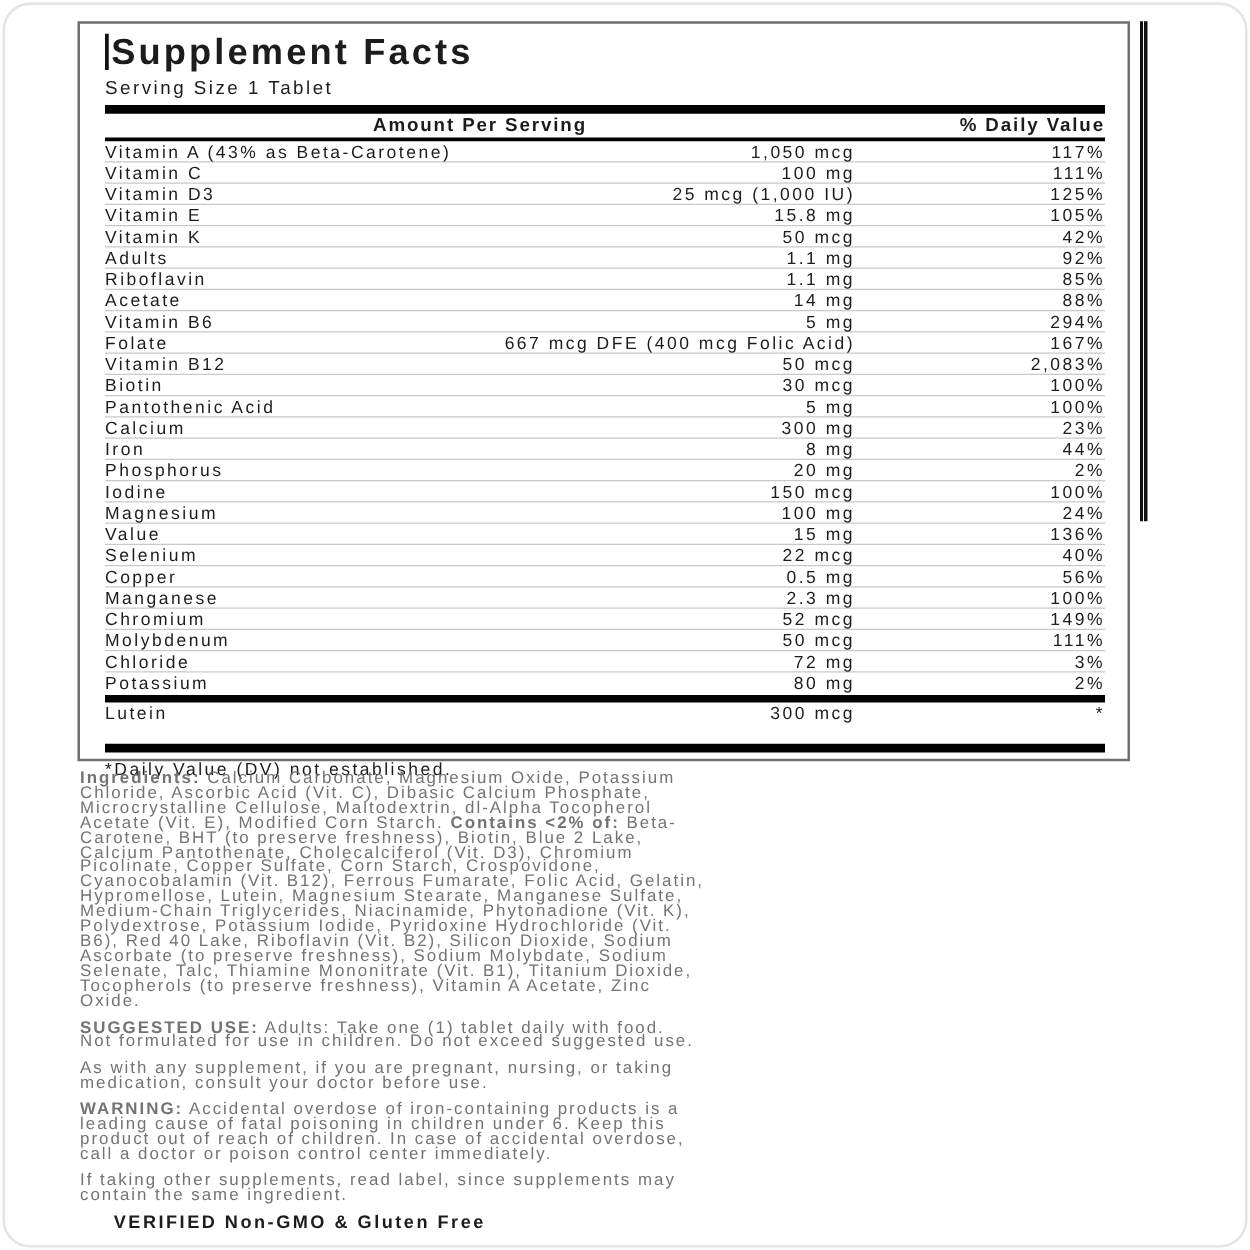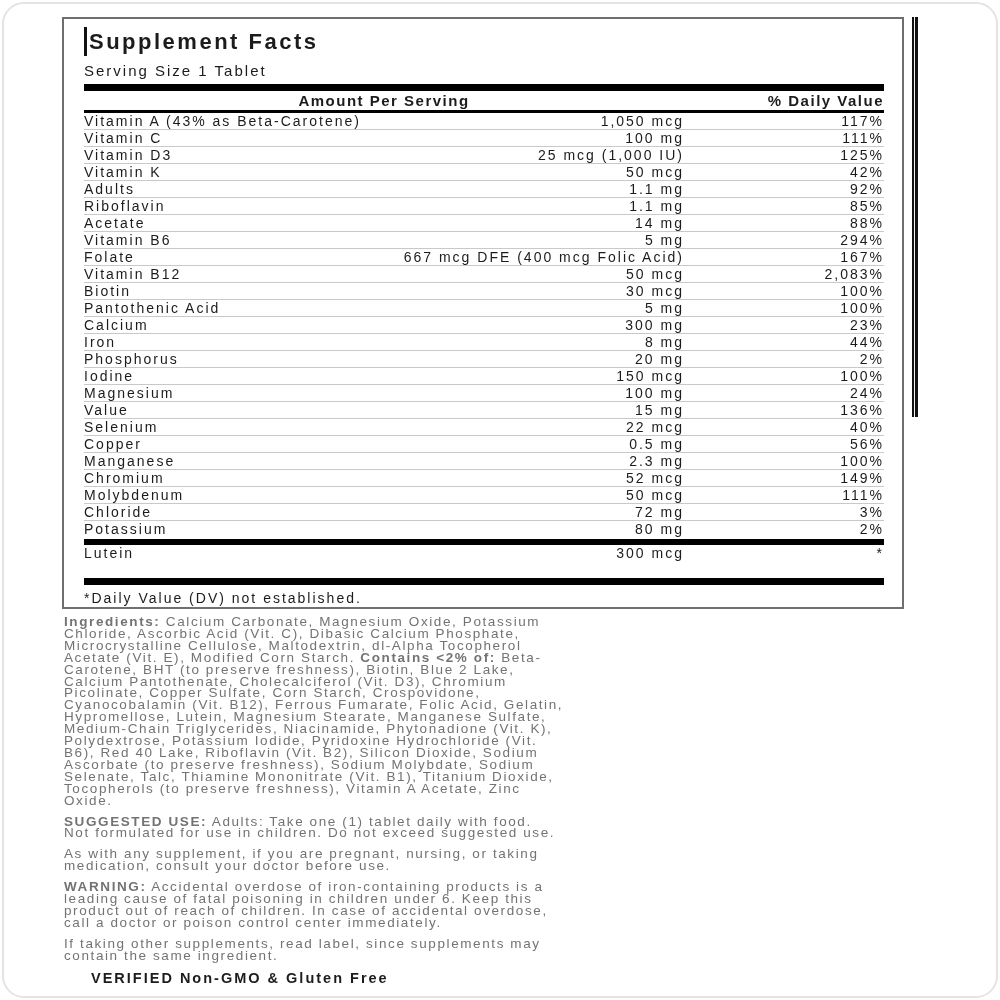--- a/index.html
+++ b/index.html
@@ -10,21 +10,21 @@
   .frame{position:absolute;inset:2px;border:2px solid #e4e4e4;border-radius:22px;pointer-events:none;}
 
   
   .panel{
     position:absolute;left:62px;top:17px;width:842px;height:592px;
     border:2px solid #6f6f6f;box-sizing:border-box;
     padding:6px 18px 0 20px;background:#fff;
   }
   .title-row{display:flex;align-items:flex-start;margin-top:2px;}
   .cursor{width:3px;height:29px;background:#111;margin-right:2px;}
-  .title{font-size:22px;font-weight:700;letter-spacing:2.5px;line-height:30px;margin:0;}
+  .title{font-size:29px;font-weight:700;letter-spacing:2.5px;line-height:30px;margin:0;}
   .serving{font-size:15px;letter-spacing:2px;line-height:18px;margin-top:5px;}
   .bar{background:#000;}
   .bar.thick{height:7px;margin-top:4px;}
   .bar.mid{height:3px;}
   .bar.sep-top{height:6px;margin-top:2px;}
   .bar.sep-bot{height:7px;margin-top:1px;}
   .hdr{display:flex;height:19px;align-items:center;font-weight:700;font-size:15px;letter-spacing:1.5px;}
   .hdr .left{flex:1;text-align:center;}
   .hdr .right{width:200px;text-align:right;}
   .row{display:flex;height:16px;line-height:16px;font-size:14px;letter-spacing:2px;}
@@ -81,20 +81,25 @@
     <div class="amount">100 mg</div>
     <div class="dv">111%</div>
   </div>
 
   <div class="row">
     <div class="name">Vitamin D3</div>
     <div class="amount">25 mcg (1,000 IU)</div>
     <div class="dv">125%</div>
   </div>
 
+  <div class="row">
+    <div class="name">Vitamin E</div>
+    <div class="amount">15.8 mg</div>
+    <div class="dv">105%</div>
+  </div>
 
   <div class="row">
     <div class="name">Vitamin K</div>
     <div class="amount">50 mcg</div>
     <div class="dv">42%</div>
   </div>
 
   <div class="row">
     <div class="name">Adults</div>
     <div class="amount">1.1 mg</div>

